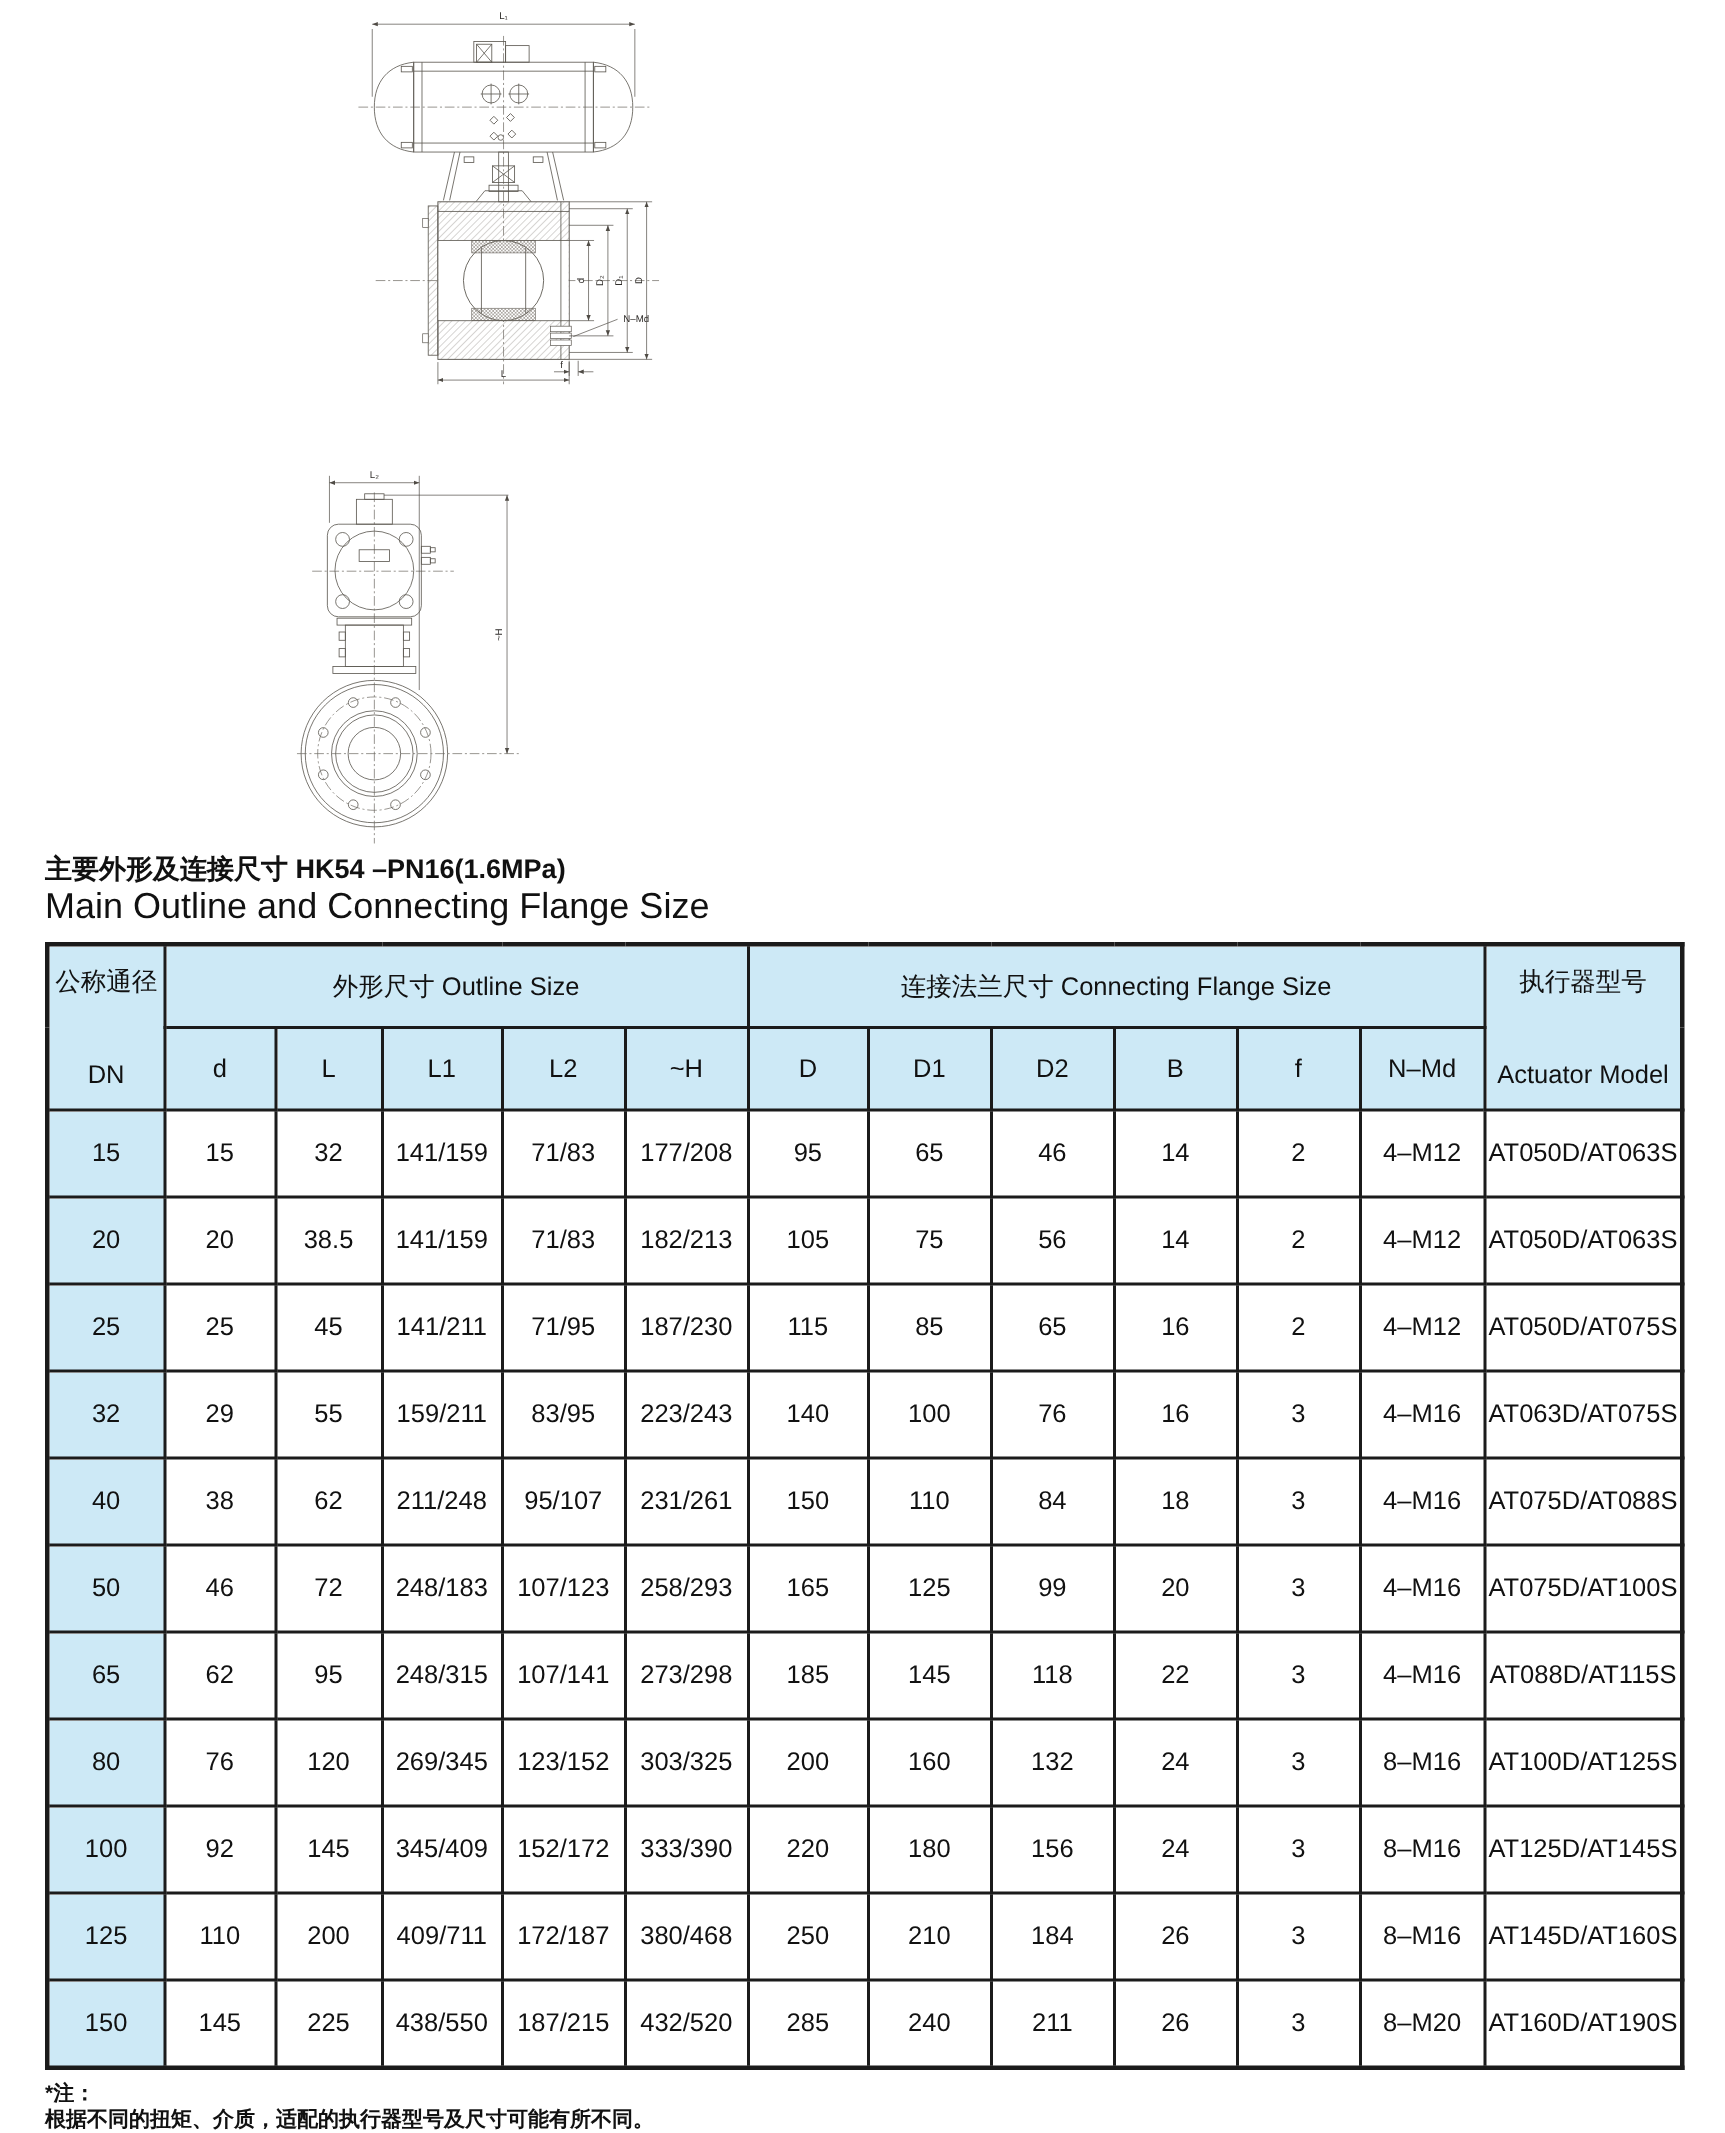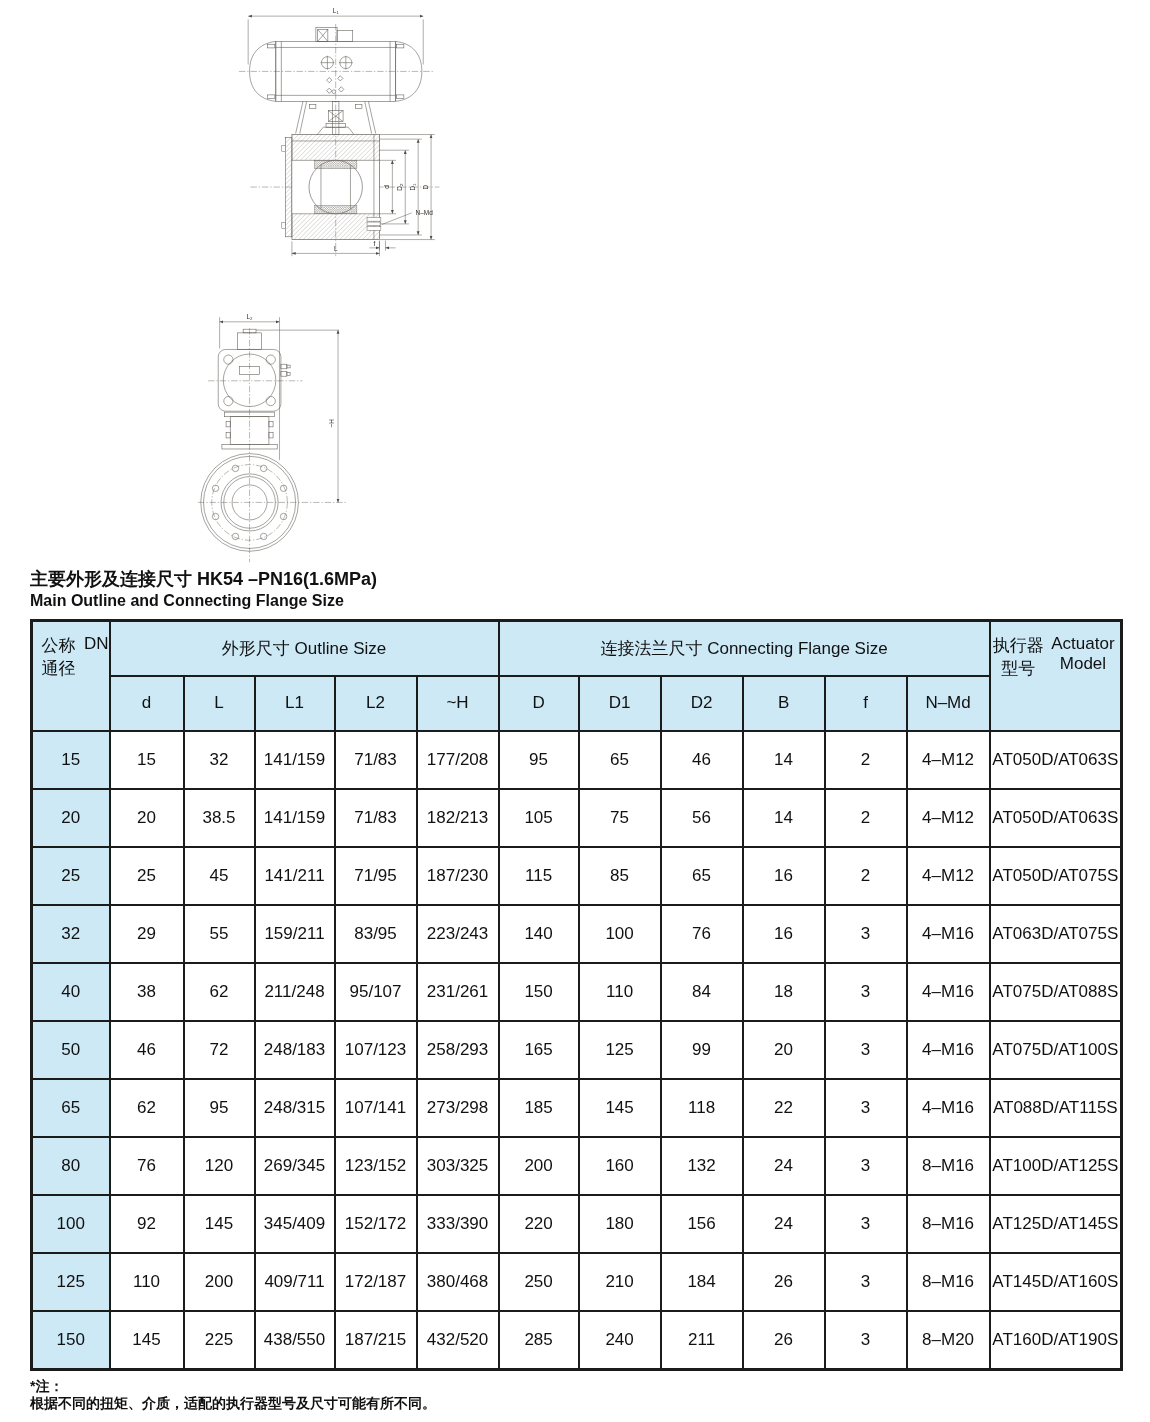--- a/index.html
+++ b/index.html
@@ -10,28 +10,28 @@
   .drawings { display:flex; align-items:flex-start; padding-left:58px; gap:50px; height:566px;flex-direction:column; }
   svg { display:block; }
   .ln  { stroke:#5d5952; fill:none; stroke-width:1.2; }
   .cl  { stroke:#6a665f; fill:none; stroke-width:1; stroke-dasharray:14 4 3 4; }
   .dim { stroke:#4f4b45; fill:none; stroke-width:1; }
   .dimtxt { fill:#2e2b28; font-size:14px; font-family:"Liberation Sans","DejaVu Sans",sans-serif; }
 
   
   .titles { margin-top:2px; }
   .title-zh { font-size:18px; font-weight:bold; line-height:1.25; }
-  .title-en { font-size:16px; font-weight:bold; line-height:1.2; }
+  .title-en { font-size:24px; font-weight:normal; line-height:1.2; }
 
   
   table.dims { border-collapse:collapse; table-layout:fixed; width:1090px; margin-top:9px; border:3px solid #1b1b1b; }
   table.dims th, table.dims td { border:2px solid #1b1b1b; text-align:center; font-size:17px; font-weight:normal; padding:0; overflow:hidden; }
   thead th { background:#cde9f6; height:52px; }
   th.span2 { height:auto; }
-  .two-line { display:flex; justify-content:space-between; height:84px; padding:12px 0;border-radius:32px; }
+  .two-line { display:flex; flex-direction:column; justify-content:space-between; height:84px; padding:12px 0;border-radius:32px; }
   tbody td { height:56px; background:#ffffff; }
   td.dn-cell { background:#cde9f6; }
   td.act-cell { text-align:left; padding-left:10px;margin-top:39px; }
 
   
   .notes { margin-top:7px; font-size:14px; font-weight:bold; line-height:1.22; color:#111; }
 </style>
 </head>
 <body>
 

